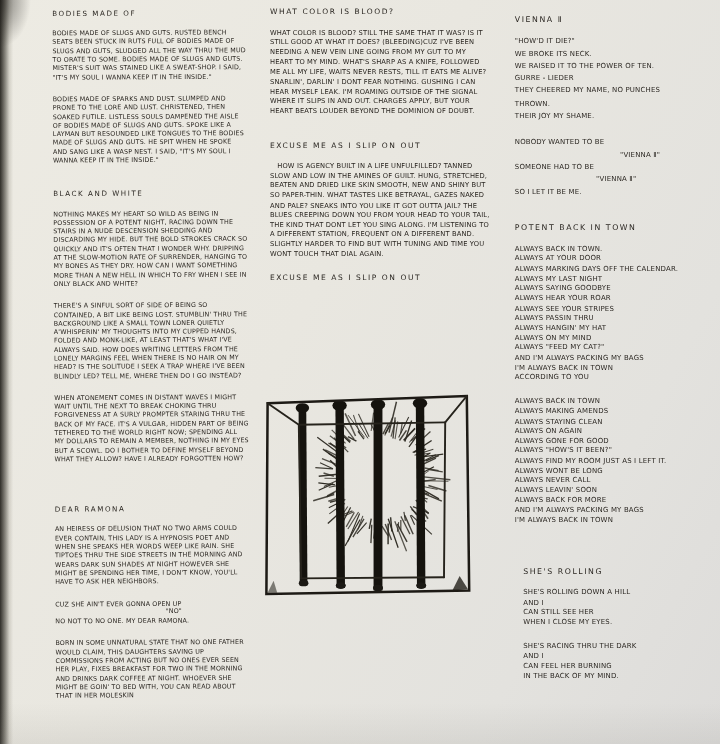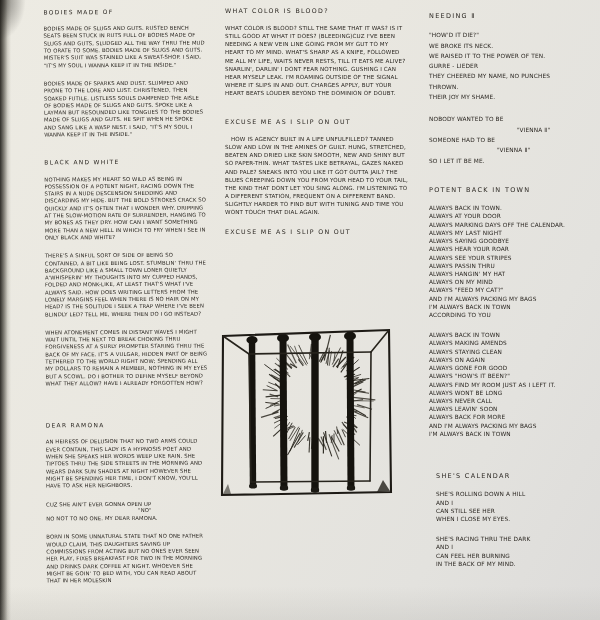--- a/index.html
+++ b/index.html
@@ -216,21 +216,21 @@
         <path class="ink-thin" d="M30,34 L32,162"></path>
         <path class="ink-thin" d="M152,32 L151,161"></path>
         <path class="ink-thin" d="M32,162 L151,161"></path>
         <path d="M164,160 L171,171 L158,172 Z" fill="#23201a" opacity="0.8"></path>
         <path d="M9,164 L12,174 L4,174 Z" fill="#23201a" opacity="0.55"></path>
       </g>
     </svg>
   </div>
 
   <div class="col" id="col3">
-    <div class="song-title">NEEDING Ⅱ</div>
+    <div class="song-title">VIENNA Ⅱ</div>
     <div class="pre v-space">"HOW'D IT DIE?"
 WE BROKE ITS NECK.
 WE RAISED IT TO THE POWER OF TEN.
 GURRE - LIEDER
 THEY CHEERED MY NAME, NO PUNCHES
 THROWN.
 THEIR JOY MY SHAME.</div>
     <div class="pre v-space">NOBODY WANTED TO BE
                                             "VIENNA Ⅱ"
 SOMEONE HAD TO BE
@@ -260,21 +260,21 @@
 ALWAYS "HOW'S IT BEEN?"
 ALWAYS FIND MY ROOM JUST AS I LEFT IT.
 ALWAYS WONT BE LONG
 ALWAYS NEVER CALL
 ALWAYS LEAVIN' SOON
 ALWAYS BACK FOR MORE
 AND I'M ALWAYS PACKING MY BAGS
 I'M ALWAYS BACK IN TOWN</div>
 
     <div class="rolling-block">
-      <div class="song-title mt-section-lg">SHE'S CALENDAR</div>
+      <div class="song-title mt-section-lg">SHE'S ROLLING</div>
       <div class="pre">SHE'S ROLLING DOWN A HILL
 AND I
 CAN STILL SEE HER
 WHEN I CLOSE MY EYES.</div>
       <div class="pre">SHE'S RACING THRU THE DARK
 AND I
 CAN FEEL HER BURNING
 IN THE BACK OF MY MIND.</div>
     </div>
   </div>

